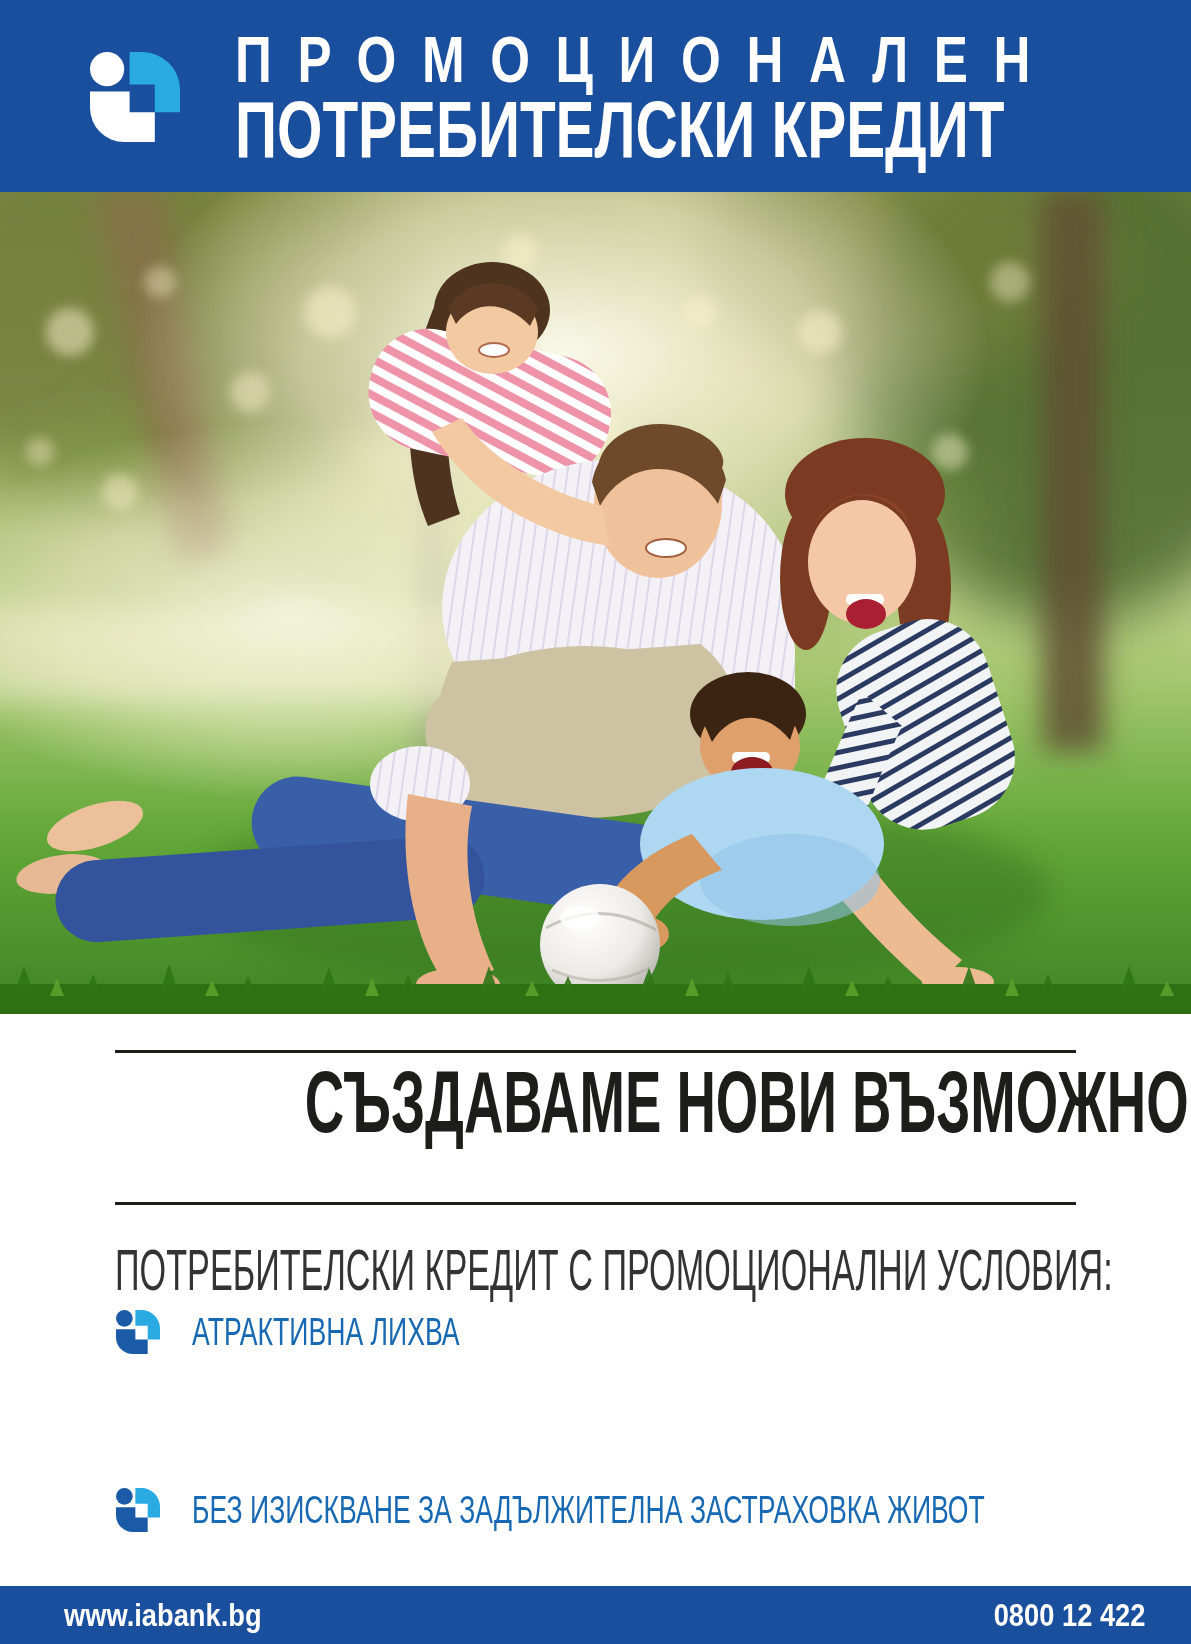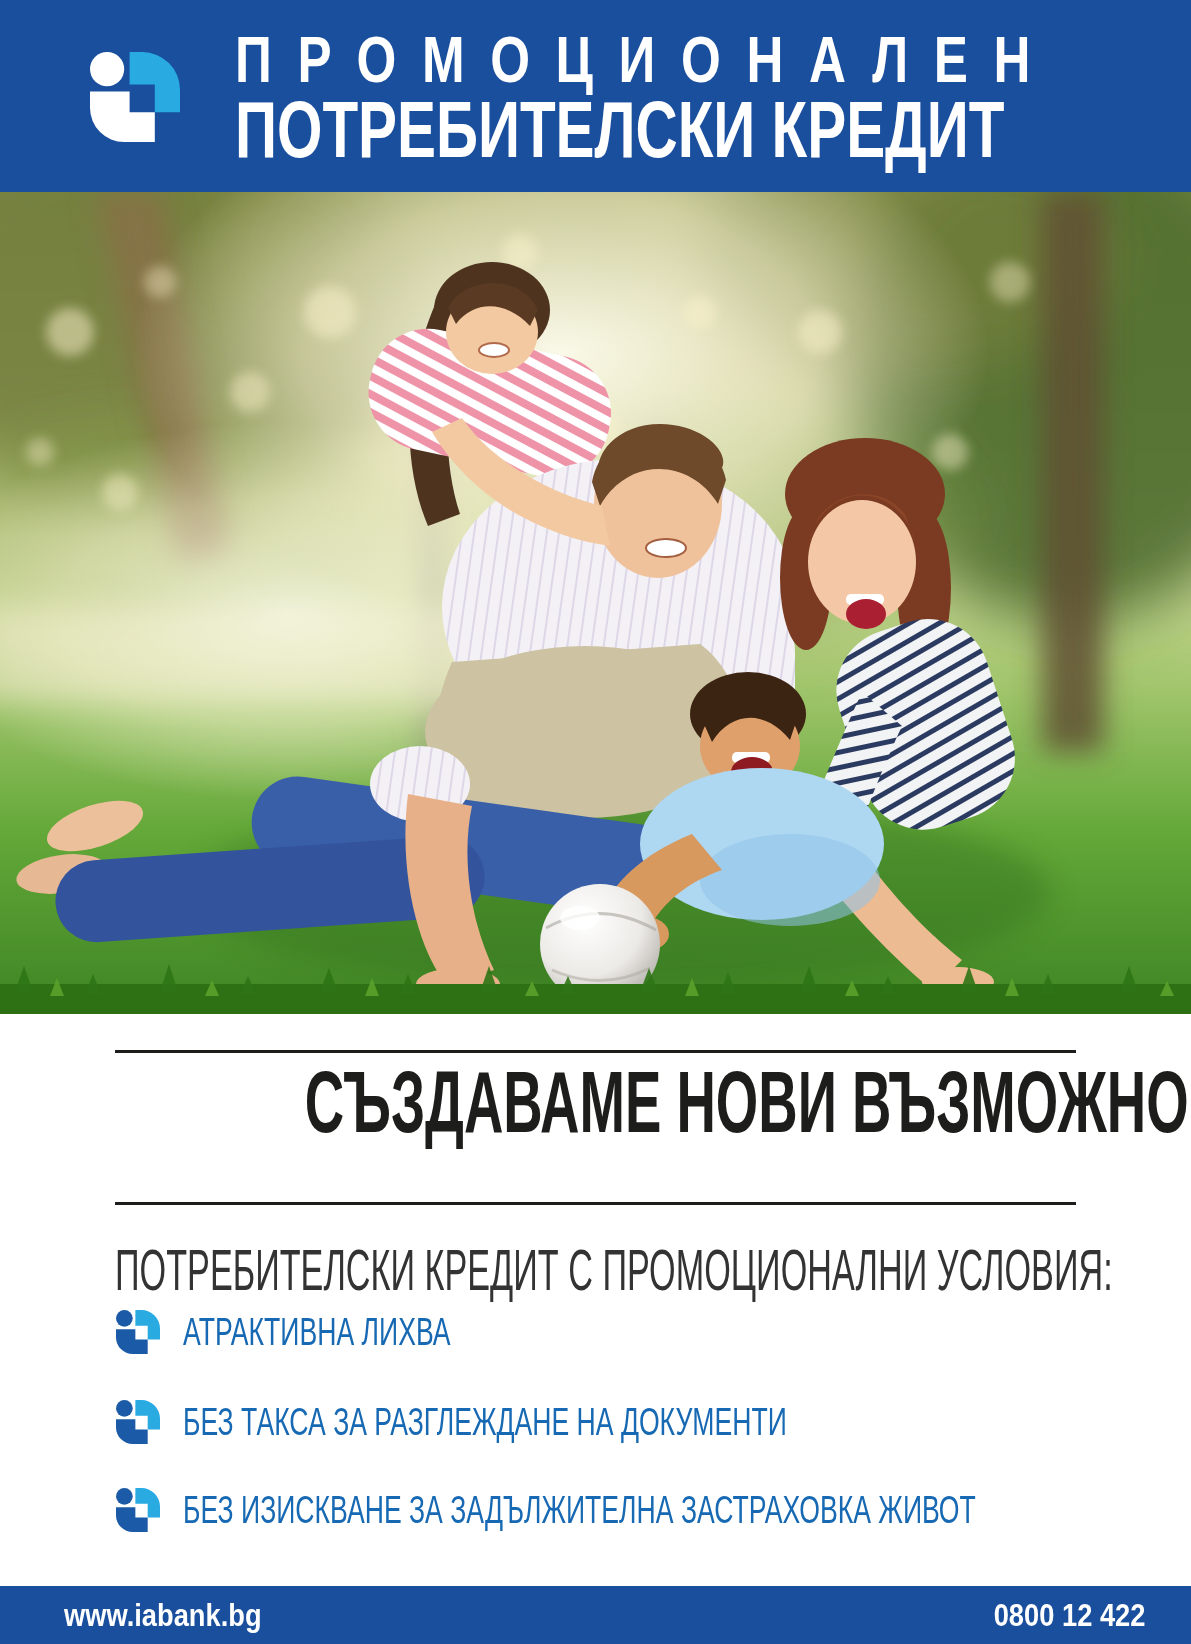--- a/index.html
+++ b/index.html
@@ -40,21 +40,21 @@
   .hl .inner{display:inline-block;transform:scaleX(.62);transform-origin:center top;}
   .hl.l1{top:44px;}   
   .hl.l2{top:114px;}  
   .subhead{
     position:absolute;left:115px;top:228px; 
     white-space:nowrap;color:#333333;font-size:57px;line-height:1;
     transform:scaleX(.60);transform-origin:left top;
   }
   .benefit{
     position:absolute;left:116px;height:44px;
-    display:flex;align-items:center;gap:23px;white-space:nowrap;
+    display:flex;align-items:center;gap:32px;white-space:nowrap;
   }
   .benefit.b1{top:296px;} 
   .benefit.b2{top:386px;} 
   .benefit.b3{top:474px;} 
   .benefit .bicon{width:44px;height:44px;flex:0 0 auto;}
   .benefit .blabel{
     color:#1769b3;font-size:38px;line-height:1;
     transform:scaleX(.70);transform-origin:left center;
   }
   
@@ -262,28 +262,20 @@
 
     <div class="benefit b1">
       <svg class="bicon" viewBox="0 0 100 100" aria-hidden="true">
         <circle cx="19" cy="19" r="19" fill="#1b5aa6"></circle>
         <path d="M44,0 H58 A42,42 0 0 1 100,42 V67 H72 V36 H44 Z" fill="#29abe2"></path>
         <path d="M0,44 H44 V67 H72 V100 H38 A38,38 0 0 1 0,62 Z" fill="#1b5aa6"></path>
       </svg>
       <span class="blabel">АТРАКТИВНА ЛИХВА</span>
     </div>
 
-    <div class="benefit b2">
-      <svg class="bicon" viewBox="0 0 100 100" aria-hidden="true">
-        <circle cx="19" cy="19" r="19" fill="#1b5aa6"></circle>
-        <path d="M44,0 H58 A42,42 0 0 1 100,42 V67 H72 V36 H44 Z" fill="#29abe2"></path>
-        <path d="M0,44 H44 V67 H72 V100 H38 A38,38 0 0 1 0,62 Z" fill="#1b5aa6"></path>
-      </svg>
-      <span class="blabel">БЕЗ ТАКСА ЗА РАЗГЛЕЖДАНЕ НА ДОКУМЕНТИ</span>
-    </div>
 
     <div class="benefit b3">
       <svg class="bicon" viewBox="0 0 100 100" aria-hidden="true">
         <circle cx="19" cy="19" r="19" fill="#1b5aa6"></circle>
         <path d="M44,0 H58 A42,42 0 0 1 100,42 V67 H72 V36 H44 Z" fill="#29abe2"></path>
         <path d="M0,44 H44 V67 H72 V100 H38 A38,38 0 0 1 0,62 Z" fill="#1b5aa6"></path>
       </svg>
       <span class="blabel">БЕЗ ИЗИСКВАНЕ ЗА ЗАДЪЛЖИТЕЛНА ЗАСТРАХОВКА ЖИВОТ</span>
     </div>
   </div>

